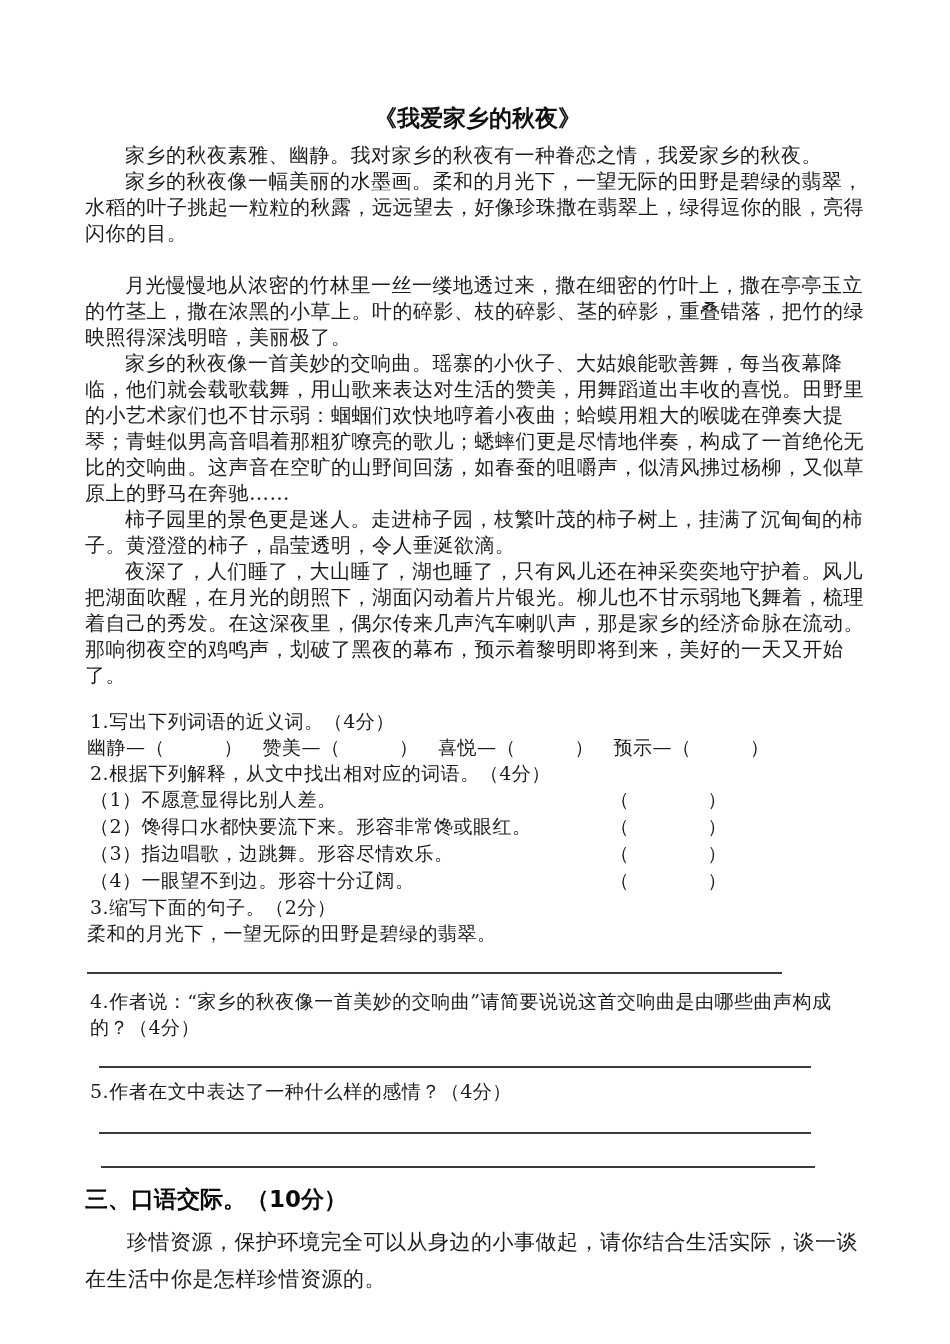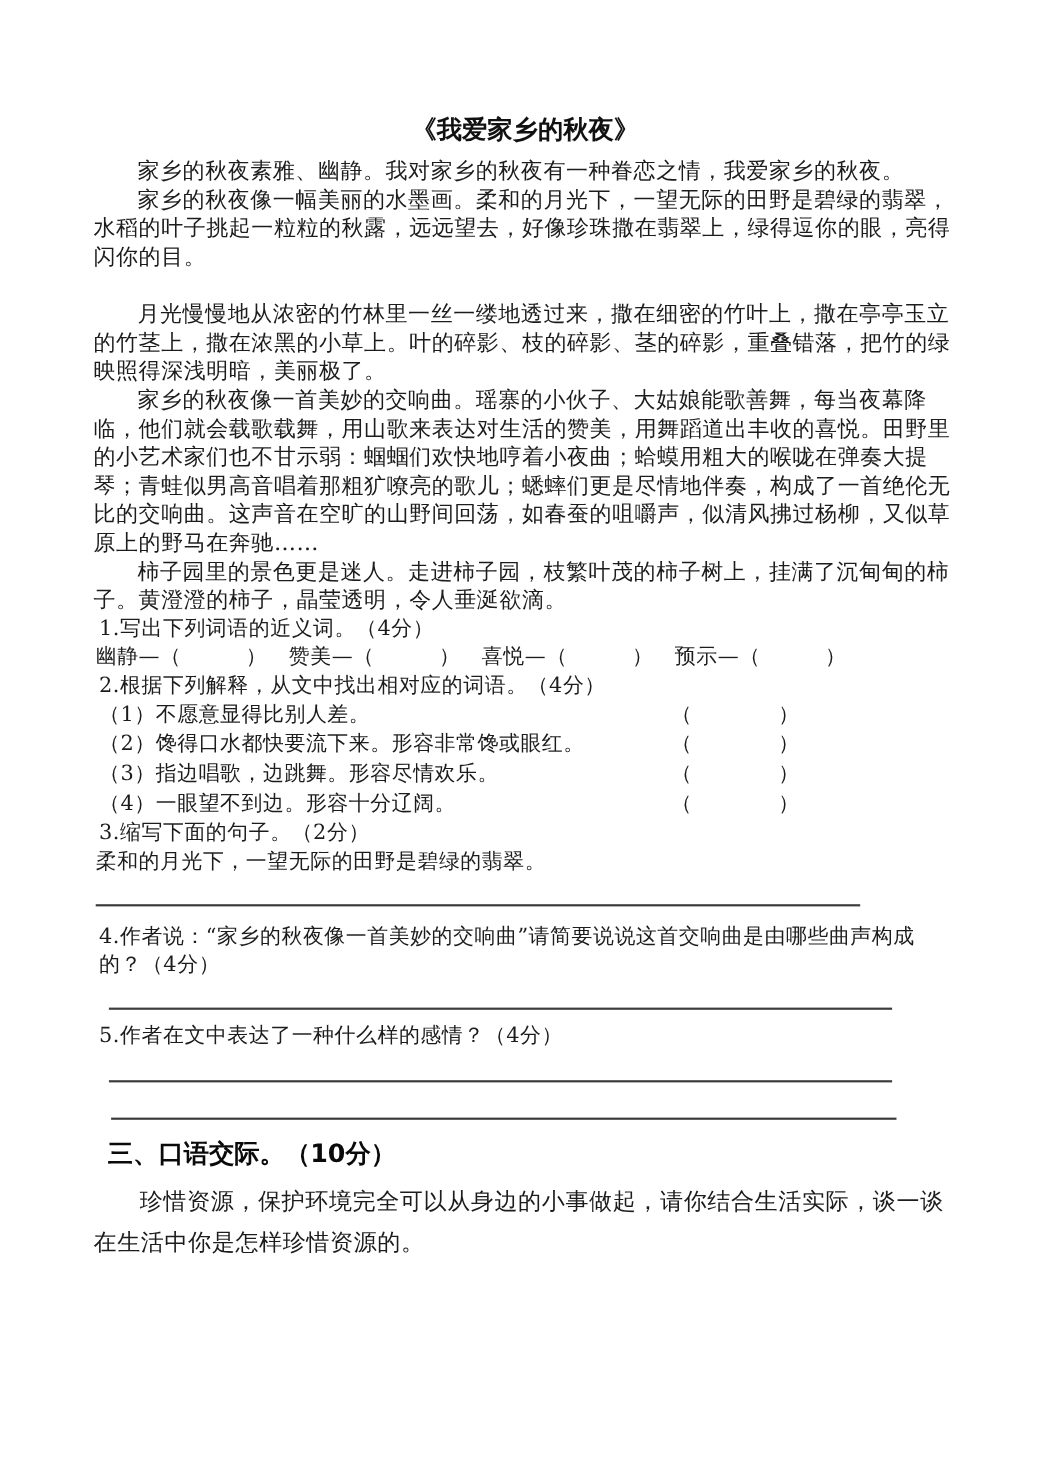--- a/index.html
+++ b/index.html
@@ -28,21 +28,21 @@
     color: #111;
   }
   .para {
     margin: 0;
     font-size: 20px;
     line-height: 26px;
     text-indent: 2em;
     letter-spacing: 0.5px;
   }
   .para-gap { height: 26px; }
-  .questions { }
+  .questions { margin-top: 20px; }
   .q-label, .q-ans {
     margin: 0;
     font-size: 19px;
     line-height: 26px;
     padding-left: 5px;
     letter-spacing: 0.5px;
   }
   .q-ans { padding-left: 2px; }
   .q2-item {
     position: relative;
@@ -66,21 +66,21 @@
   .line-c { width: 712px; margin: 28px 0 12px 14px; }
   .line-d { width: 714px; margin: 32px 0 0 16px; }
   .q-sans {
     margin: 6px 0 0 0;
     font-family: "DejaVu Sans", sans-serif;
     font-size: 20px;
     line-height: 30px;
     letter-spacing: 0.5px;
   }
   .section-heading {
-    margin: 14px 0 0 13px;
+    margin: 14px 0 0 0;
     font-family: "DejaVu Sans", sans-serif;
     font-weight: bold;
     font-size: 23px;
     line-height: 34px;
     color: #0a0a0a;
   }
   .section-body {
     margin: 8px 0 0 0;
     font-family: "DejaVu Sans", sans-serif;
     font-size: 21px;
@@ -95,20 +95,21 @@
 <div class="page">
 
   <h1 class="title">《我爱家乡的秋夜》</h1>
 
   <p class="para">家乡的秋夜素雅、幽静。我对家乡的秋夜有一种眷恋之情，我爱家乡的秋夜。</p>
   <p class="para">家乡的秋夜像一幅美丽的水墨画。柔和的月光下，一望无际的田野是碧绿的翡翠，水稻的叶子挑起一粒粒的秋露，远远望去，好像珍珠撒在翡翠上，绿得逗你的眼，亮得闪你的目。</p>
   <div class="para-gap"></div>
   <p class="para">月光慢慢地从浓密的竹林里一丝一缕地透过来，撒在细密的竹叶上，撒在亭亭玉立的竹茎上，撒在浓黑的小草上。叶的碎影、枝的碎影、茎的碎影，重叠错落，把竹的绿映照得深浅明暗，美丽极了。</p>
   <p class="para">家乡的秋夜像一首美妙的交响曲。瑶寨的小伙子、大姑娘能歌善舞，每当夜幕降临，他们就会载歌载舞，用山歌来表达对生活的赞美，用舞蹈道出丰收的喜悦。田野里的小艺术家们也不甘示弱：蝈蝈们欢快地哼着小夜曲；蛤蟆用粗大的喉咙在弹奏大提琴；青蛙似男高音唱着那粗犷嘹亮的歌儿；蟋蟀们更是尽情地伴奏，构成了一首绝伦无比的交响曲。这声音在空旷的山野间回荡，如春蚕的咀嚼声，似清风拂过杨柳，又似草原上的野马在奔驰……</p>
   <p class="para">柿子园里的景色更是迷人。走进柿子园，枝繁叶茂的柿子树上，挂满了沉甸甸的柿子。黄澄澄的柿子，晶莹透明，令人垂涎欲滴。</p>
+  <p class="para">夜深了，人们睡了，大山睡了，湖也睡了，只有风儿还在神采奕奕地守护着。风儿把湖面吹醒，在月光的朗照下，湖面闪动着片片银光。柳儿也不甘示弱地飞舞着，梳理着自己的秀发。在这深夜里，偶尔传来几声汽车喇叭声，那是家乡的经济命脉在流动。那响彻夜空的鸡鸣声，划破了黑夜的幕布，预示着黎明即将到来，美好的一天又开始了。</p>
 
   <div class="questions">
 
     <p class="q-label">1.写出下列词语的近义词。（4分）</p>
     <p class="q-ans">幽静—（　　　）　赞美—（　　　）　喜悦—（　　　）　预示—（　　　）</p>
 
     <p class="q-label">2.根据下列解释，从文中找出相对应的词语。（4分）</p>
     <div class="q2-item">
       <span>（1）不愿意显得比别人差。</span>
       <span class="blank">（　　　　）</span>

